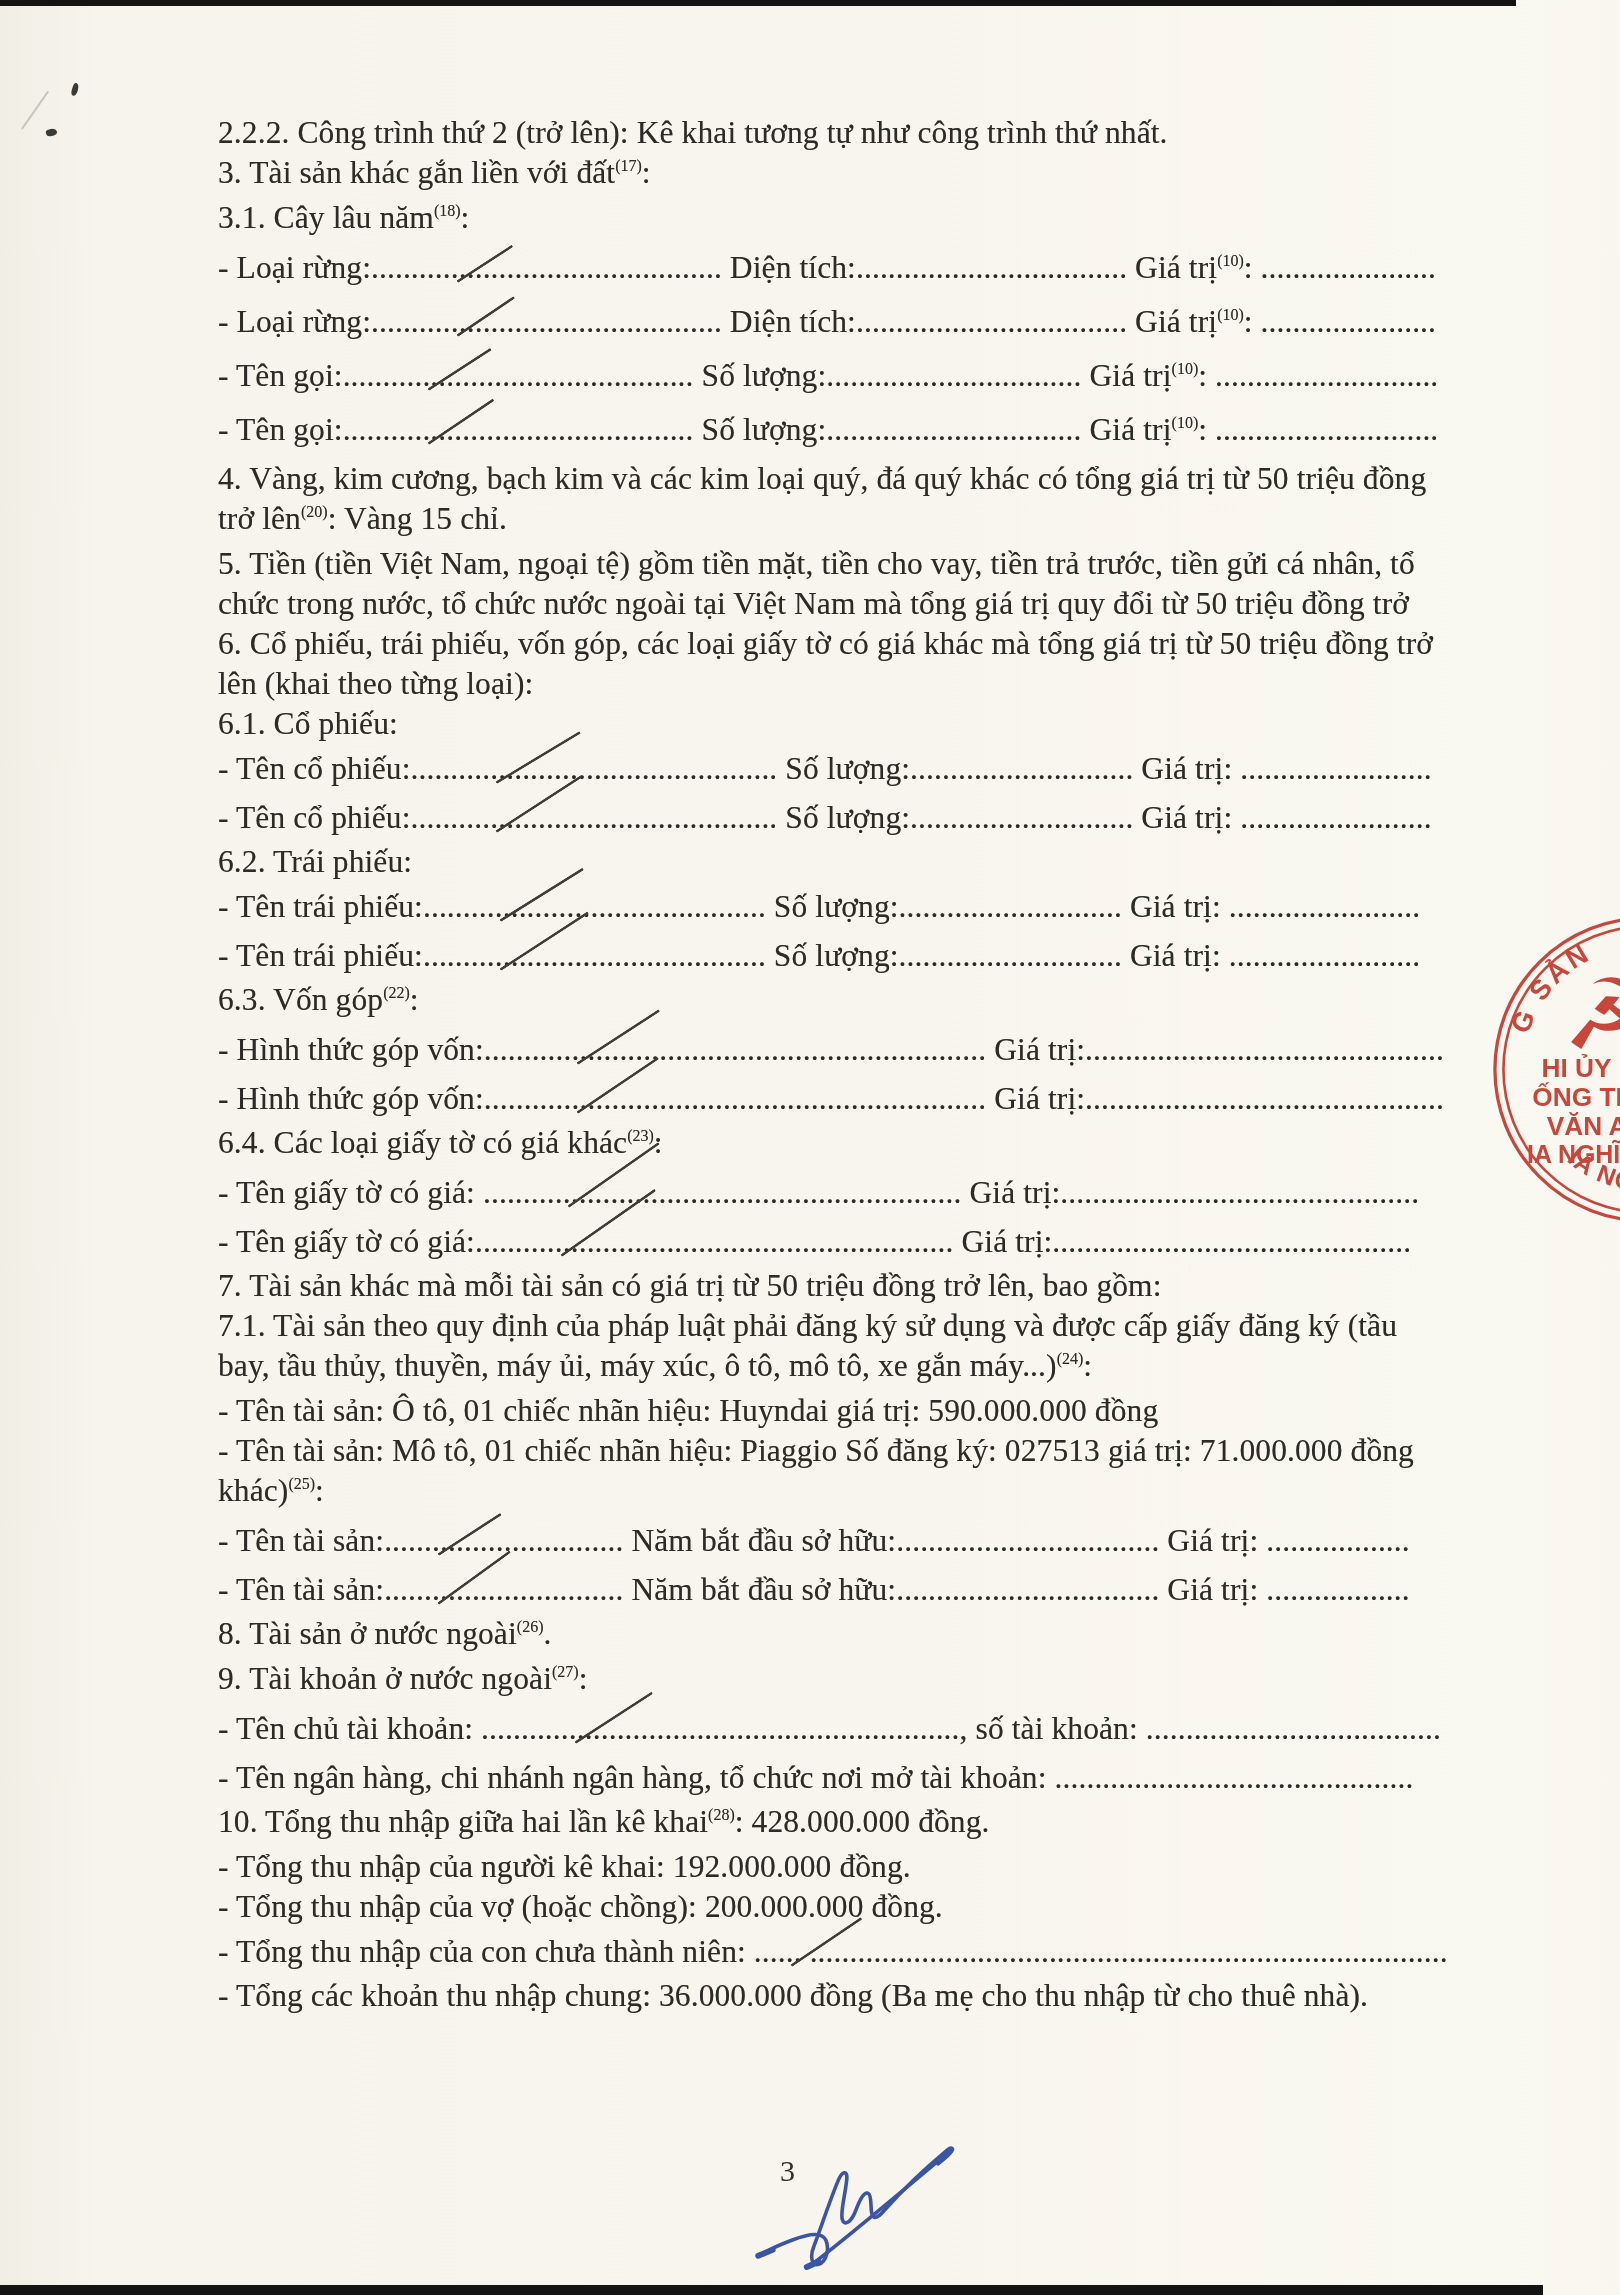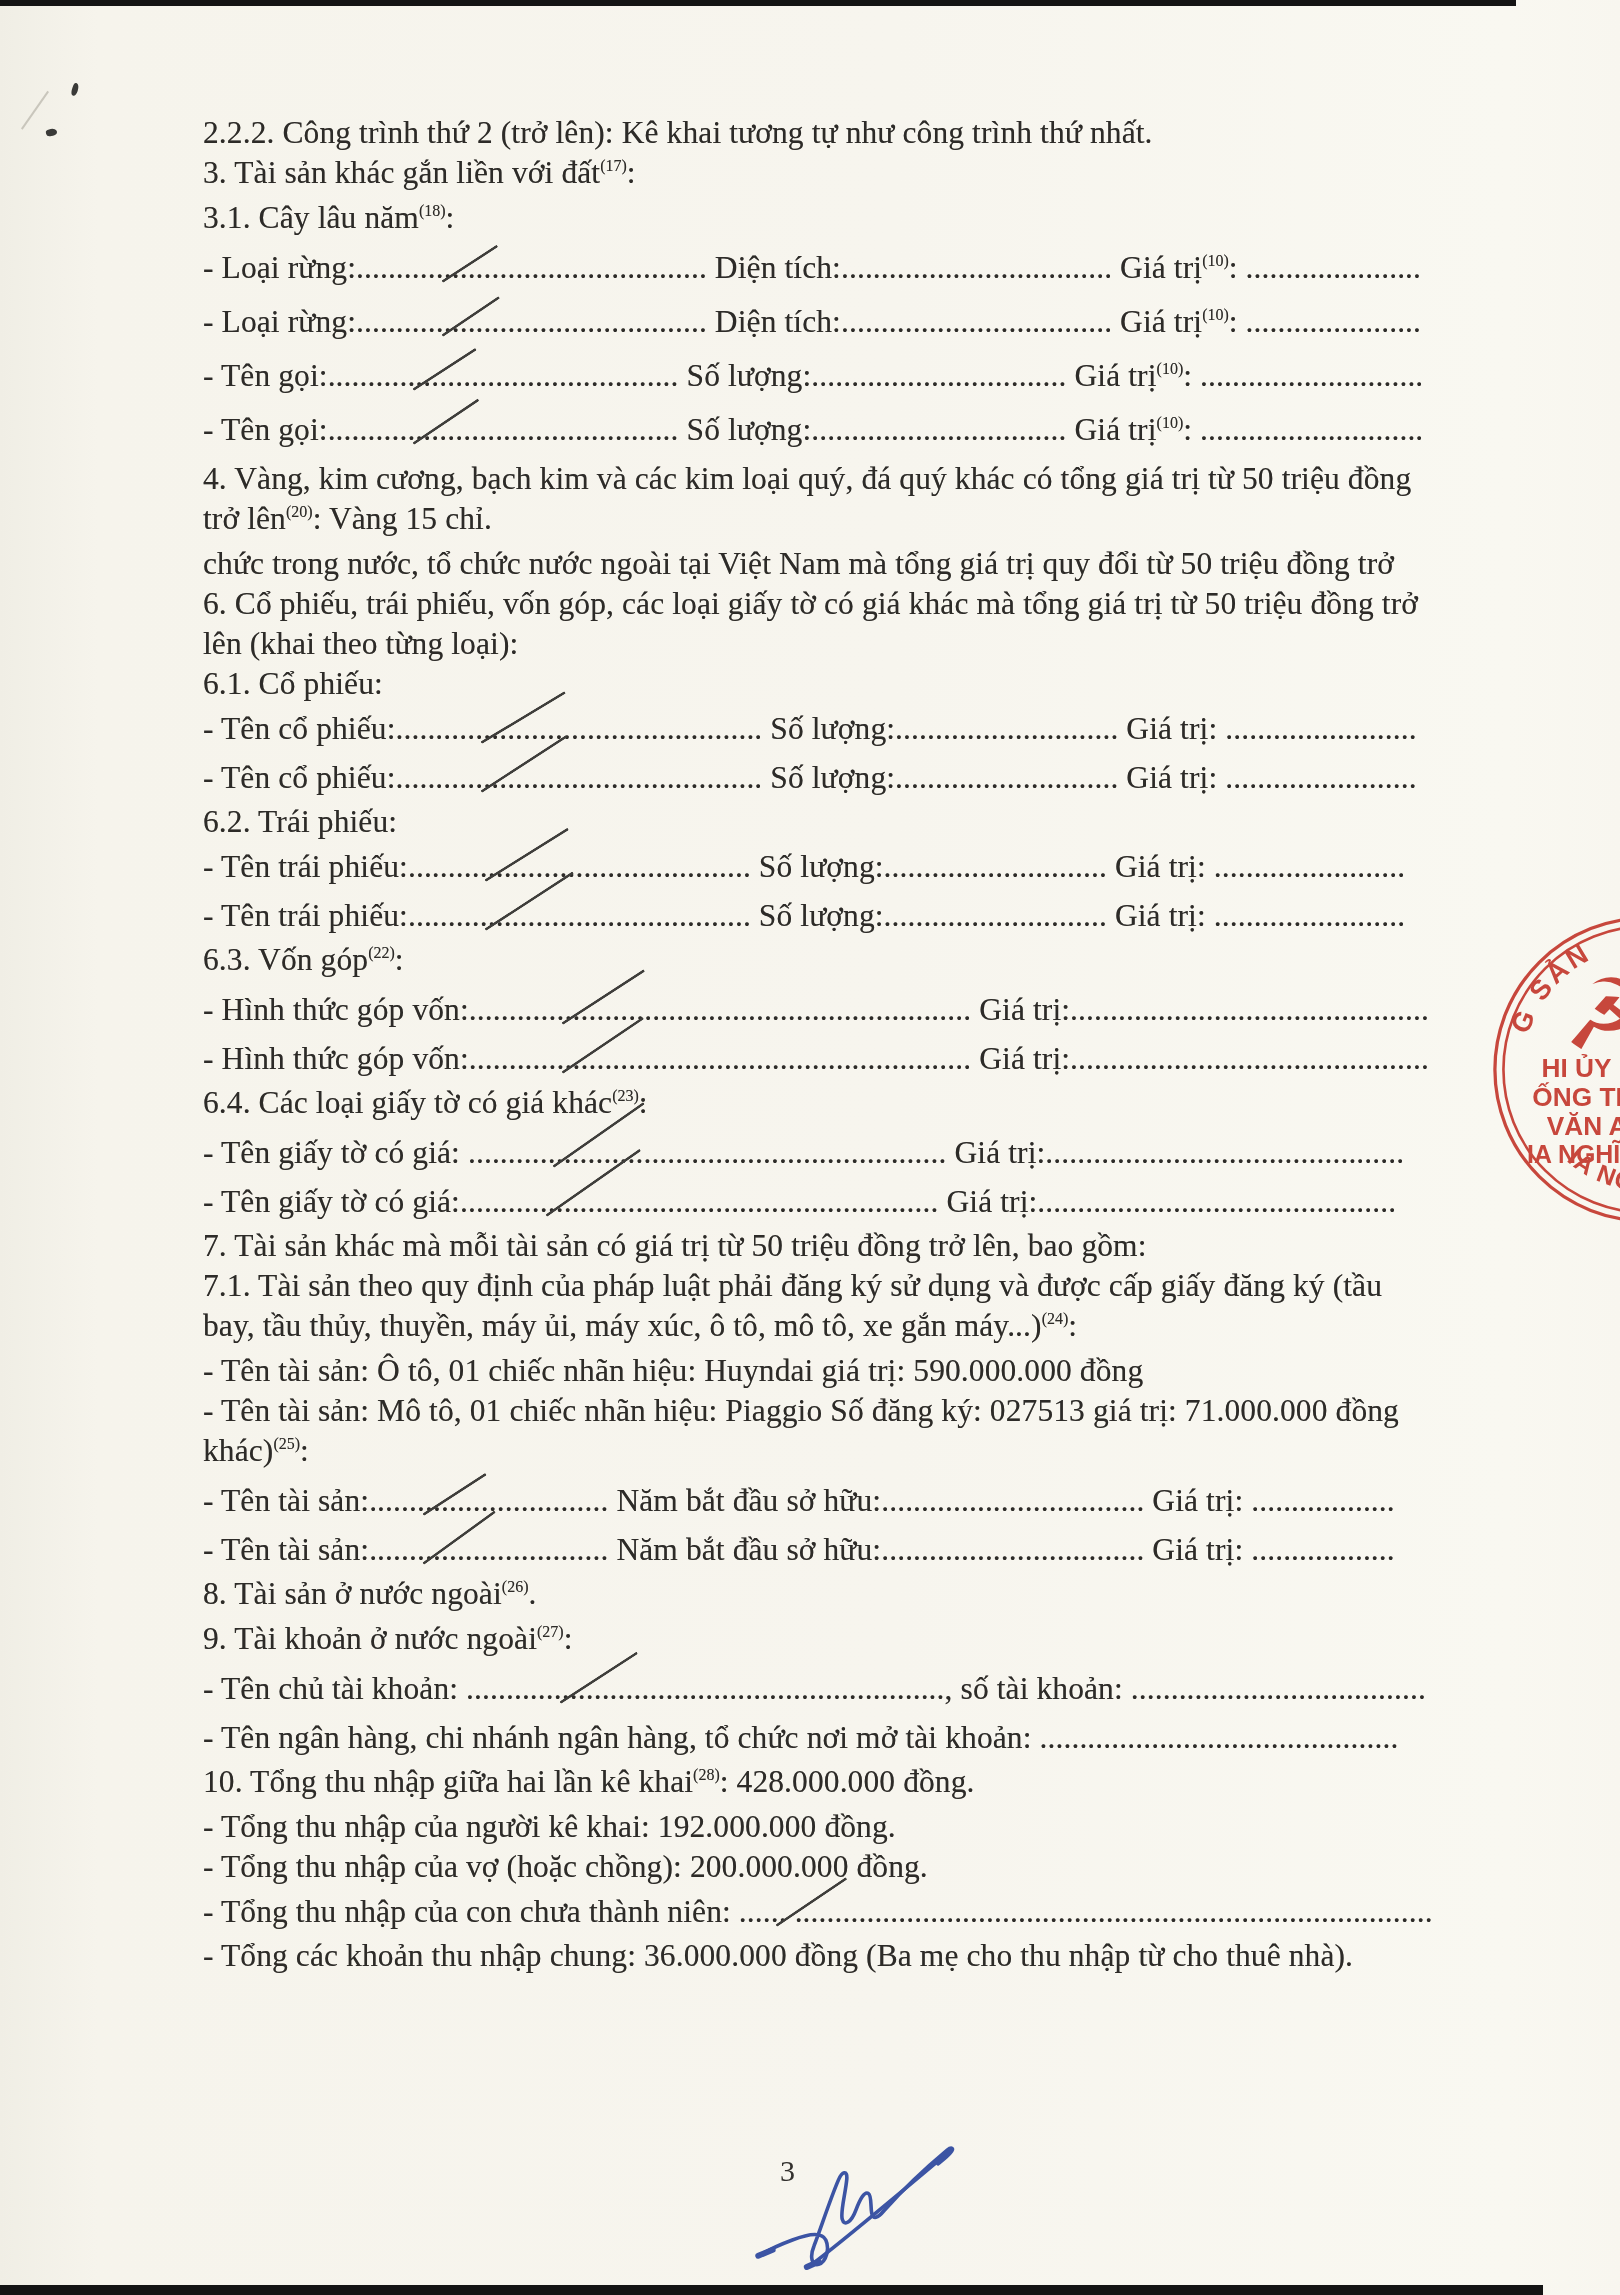--- a/index.html
+++ b/index.html
@@ -11,21 +11,21 @@
     color:#2d2b28;
   }
   .scan-edge{position:absolute;background:#141414;}
   .edge-top{left:0;top:0;width:1516px;height:5.9px;}
   .edge-bottom{left:0;top:2285px;width:1543px;height:10.5px;}
   .ink-speck{position:absolute;background:#3a3a38;border-radius:40% 60% 50% 50%;}
   .speck-a{left:72px;top:83px;width:5.9px;height:13px;transform:rotate(18deg);}
   .speck-b{left:46px;top:129px;width:10.5px;height:7.2px;transform:rotate(-12deg);}
   .speck-line{position:absolute;left:49px;top:92px;width:46px;height:0;border-top:2px solid #c9c6bc;transform:rotate(125deg);transform-origin:left top;}
   .doc{
-    position:absolute;left:0;top:0;width:1397px;
+    position:absolute;left:15px;top:0;width:1397px;
     padding:113px 0 0 203px;box-sizing:border-box;
   }
   .line{
     margin:0;white-space:nowrap;line-height:40px;font-size:31.5px;
     letter-spacing:0.1px;text-shadow:0 0 0.4px rgba(40,38,34,.45);
   }
   .line.row{line-height:49px;}
   .line sup{font-size:16px;position:relative;top:-11.8px;vertical-align:baseline;letter-spacing:0;}
   .slash{display:inline-block;width:0;height:0;position:relative;}
   .slash i{
@@ -52,20 +52,21 @@
   <div class="doc">
       <p class="line"><span>2.2.2. Công trình thứ 2 (trở lên): Kê khai tương tự như công trình thứ nhất.</span></p>
       <p class="line"><span>3. Tài sản khác gắn liền với đất</span><sup>(17)</sup><span>:</span></p>
       <p class="line"><span>3.1. Cây lâu năm</span><sup>(18)</sup><span>:</span></p>
       <p class="line row"><span>- Loại rừng:............</span><span class="slash"><i style="width: 66px; transform: rotate(-33deg);"></i></span><span>................................ Diện tích:.................................. Giá trị</span><sup>(10)</sup><span>: ......................</span></p>
       <p class="line row"><span>- Loại rừng:............</span><span class="slash"><i style="width: 69px; transform: rotate(-34deg);"></i></span><span>................................ Diện tích:.................................. Giá trị</span><sup>(10)</sup><span>: ......................</span></p>
       <p class="line row"><span>- Tên gọi:............</span><span class="slash"><i style="width: 75px; transform: rotate(-33deg);"></i></span><span>................................ Số lượng:................................ Giá trị</span><sup>(10)</sup><span>: ............................</span></p>
       <p class="line row"><span>- Tên gọi:............</span><span class="slash"><i style="width: 79px; transform: rotate(-34deg);"></i></span><span>................................ Số lượng:................................ Giá trị</span><sup>(10)</sup><span>: ............................</span></p>
       <p class="line"><span>4. Vàng, kim cương, bạch kim và các kim loại quý, đá quý khác có tổng giá trị từ 50 triệu đồng</span></p>
       <p class="line"><span>trở lên</span><sup>(20)</sup><span>: Vàng 15 chỉ.</span></p>
+      <p class="line"><span>5. Tiền (tiền Việt Nam, ngoại tệ) gồm tiền mặt, tiền cho vay, tiền trả trước, tiền gửi cá nhân, tổ</span></p>
       <p class="line"><span>chức trong nước, tổ chức nước ngoài tại Việt Nam mà tổng giá trị quy đổi từ 50 triệu đồng trở</span></p>
       <p class="line"><span>6. Cổ phiếu, trái phiếu, vốn góp, các loại giấy tờ có giá khác mà tổng giá trị từ 50 triệu đồng trở</span></p>
       <p class="line"><span>lên (khai theo từng loại):</span></p>
       <p class="line"><span>6.1. Cổ phiếu:</span></p>
       <p class="line row"><span>- Tên cổ phiếu:............</span><span class="slash"><i style="width: 98px; transform: rotate(-31deg);"></i></span><span>.................................. Số lượng:............................ Giá trị: ........................</span></p>
       <p class="line row"><span>- Tên cổ phiếu:............</span><span class="slash"><i style="width: 102px; transform: rotate(-33deg);"></i></span><span>.................................. Số lượng:............................ Giá trị: ........................</span></p>
       <p class="line"><span>6.2. Trái phiếu:</span></p>
       <p class="line row"><span>- Tên trái phiếu:...........</span><span class="slash"><i style="width: 98px; transform: rotate(-32deg);"></i></span><span>................................ Số lượng:............................ Giá trị: ........................</span></p>
       <p class="line row"><span>- Tên trái phiếu:...........</span><span class="slash"><i style="width: 105px; transform: rotate(-33deg);"></i></span><span>................................ Số lượng:............................ Giá trị: ........................</span></p>
       <p class="line"><span>6.3. Vốn góp</span><sup>(22)</sup><span>:</span></p>

